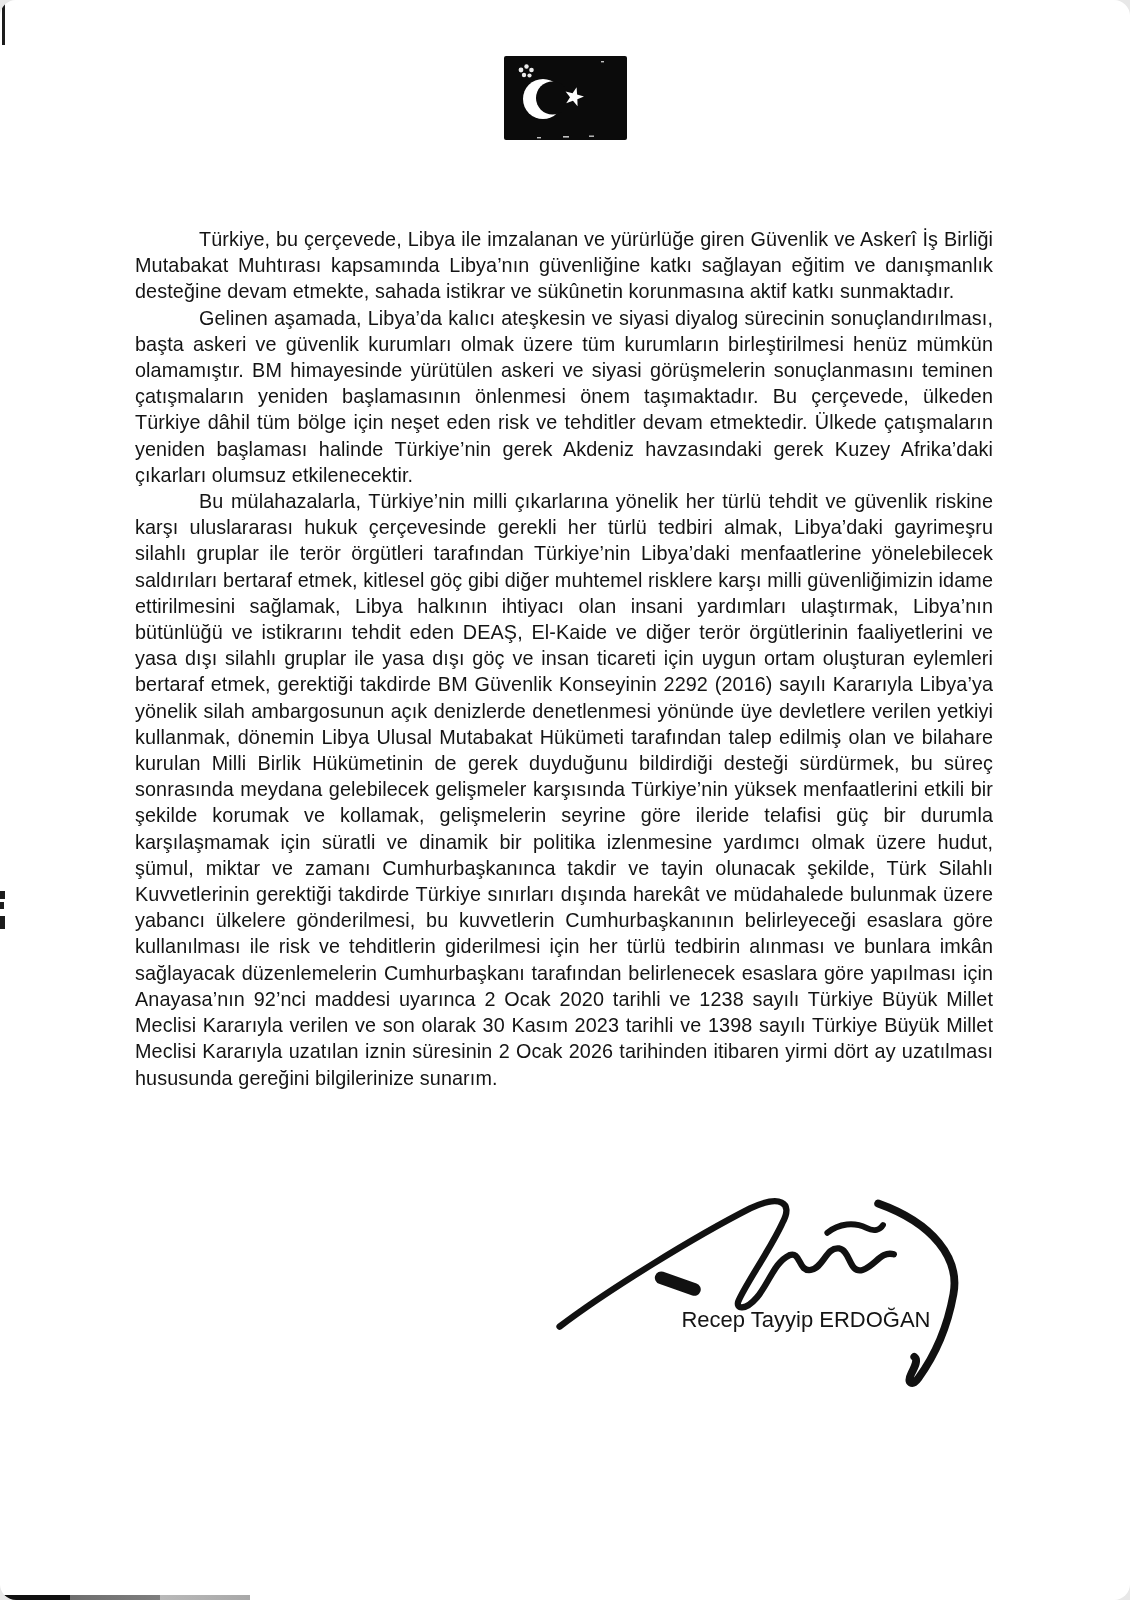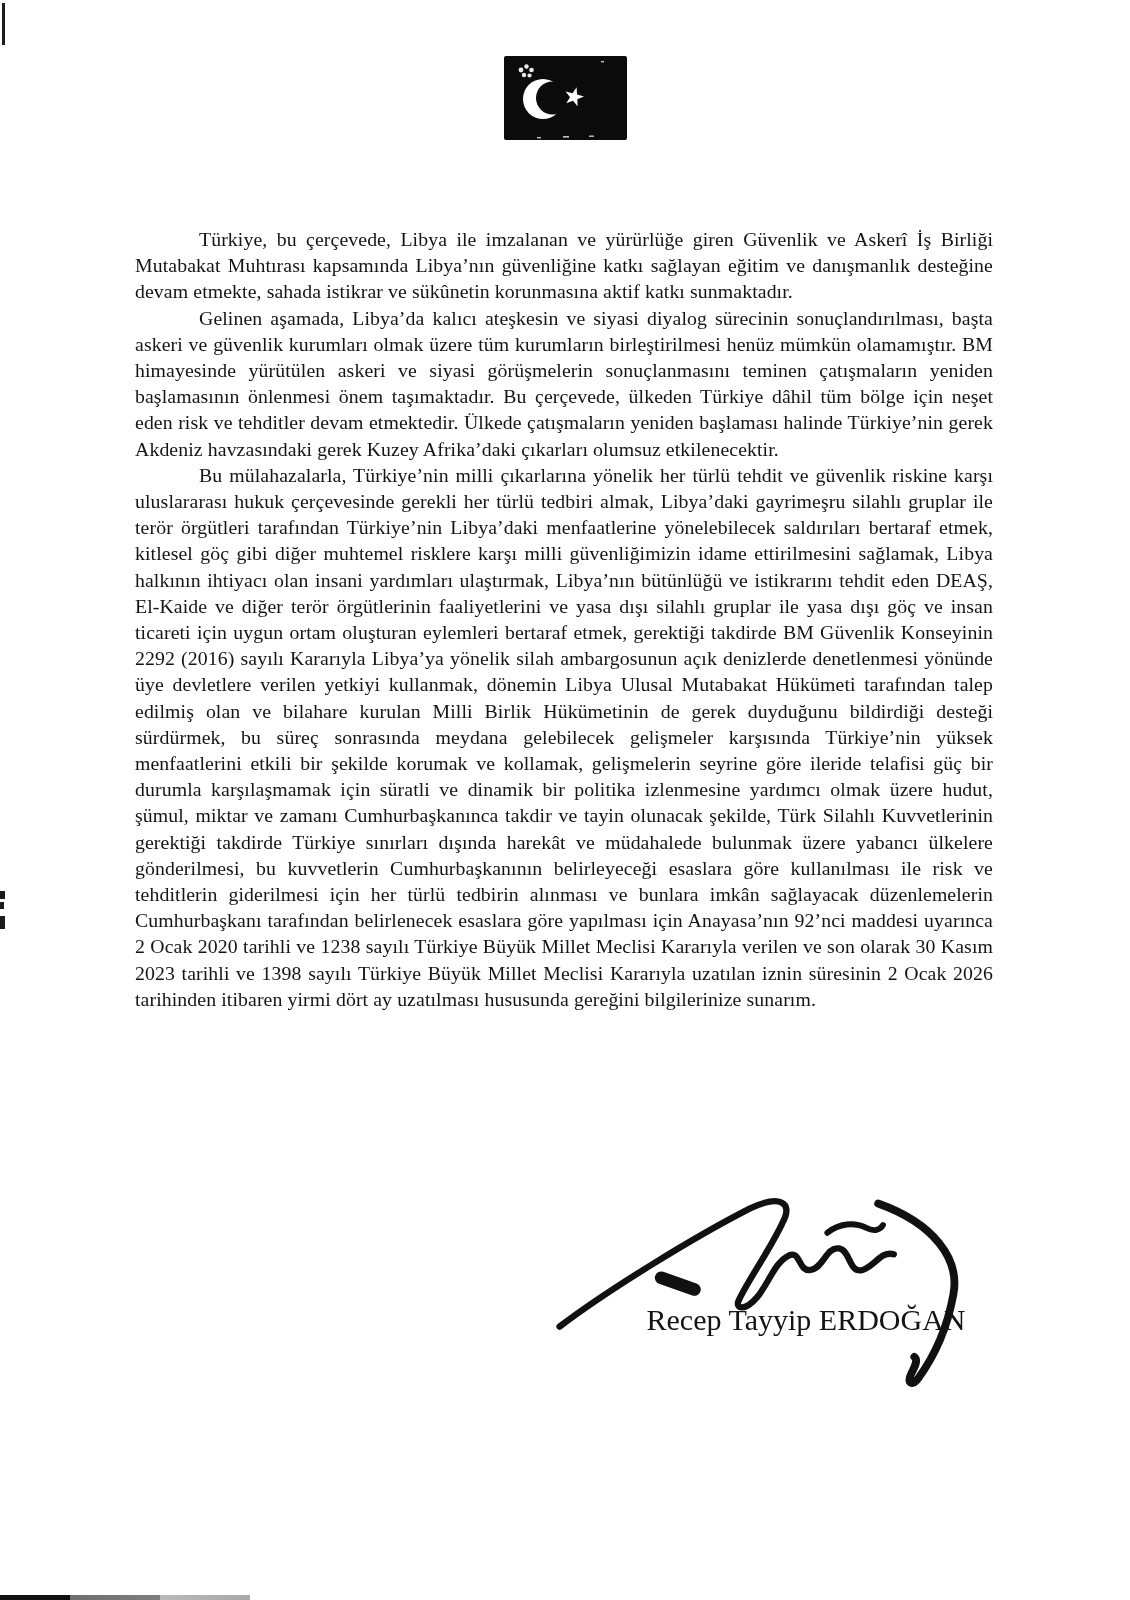--- a/index.html
+++ b/index.html
@@ -3,22 +3,23 @@
 <meta charset="utf-8">
 <style>
   html, body { margin: 0; padding: 0; background: #e8e8e8; }
   .page {
     position: relative;
     width: 1130px;
     height: 1600px;
     margin: 0 auto;
     background: #ffffff;
     overflow: hidden;
-    font-family: Liberation Serif, serif;
+    font-family: Liberation Sans, sans-serif;
     color: #141414;
+    border-radius: 16px;
   }
 
   
   .flag-wrap {
     position: absolute;
     left: 503px;
     top: 55px;
     width: 125px;
     height: 86px;
   }
@@ -48,21 +49,21 @@
     width: 420px;
     height: 215px;
   }
   .signature-flourish svg { display: block; width: 100%; height: 100%; }
   .signature-text {
     position: absolute;
     left: 626px;
     top: 1303px;
     width: 360px;
     text-align: center;
-    font-size: 30px;
+    font-size: 22px;
     line-height: 33px;
   }
   .signature-text .name { display: block; }
   .signature-text .title { display: block; }
 
   
   .artifact { position: absolute; background: #1c1c1c; }
   .artifact-topleft-line { left: 2px; top: 3px; width: 3px; height: 42px; }
   .artifact-dash-1 { left: 0; top: 891px; width: 5px; height: 8px; }
   .artifact-dash-2 { left: 0; top: 902px; width: 4px; height: 7px; }

